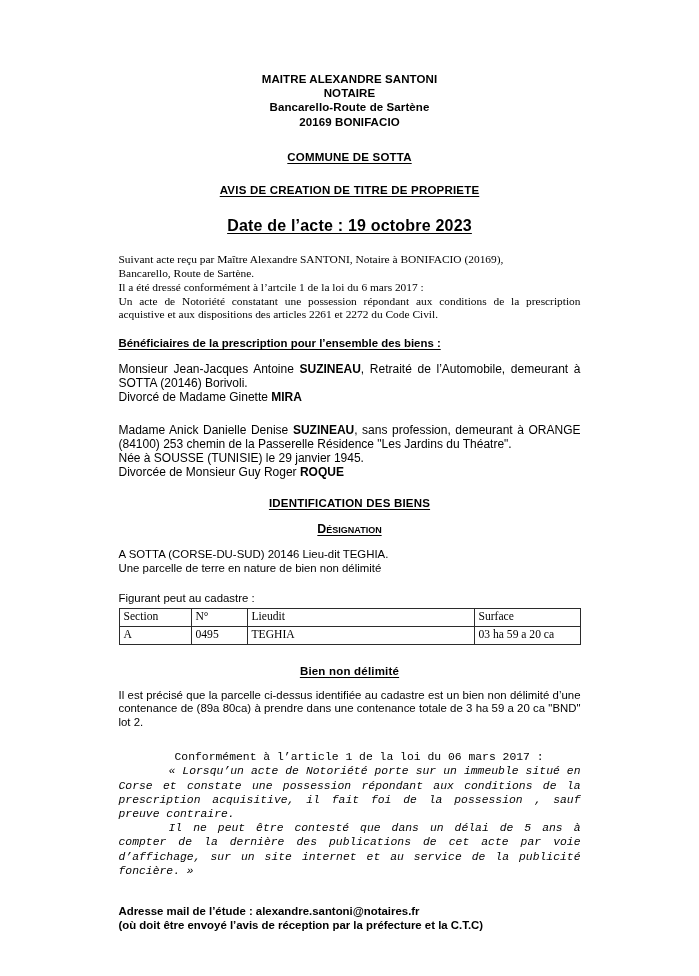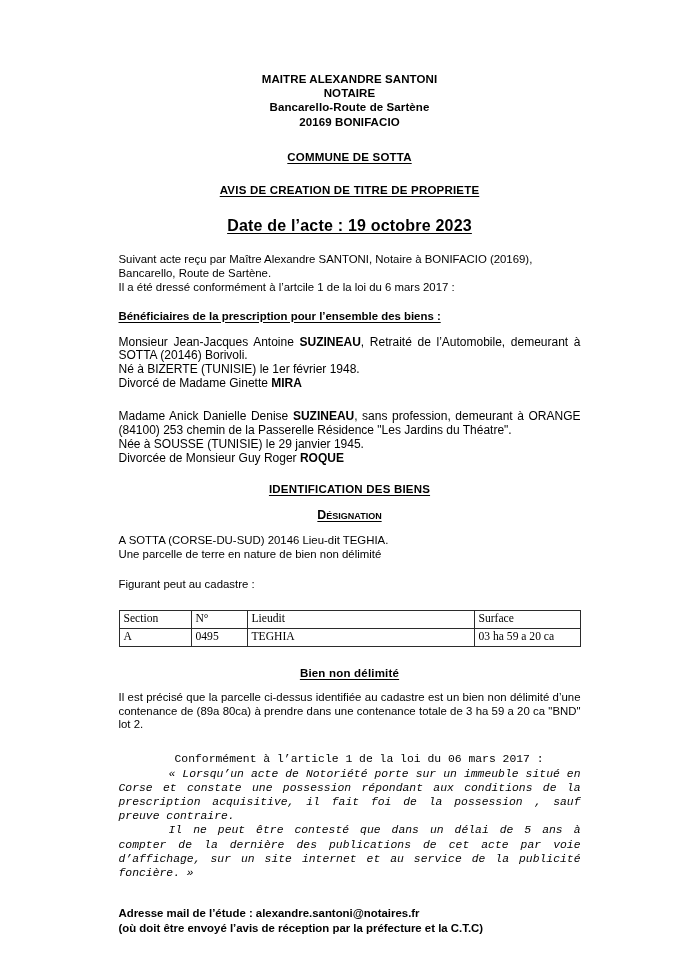--- a/index.html
+++ b/index.html
@@ -50,20 +50,21 @@
   }
   .h-commune { margin-top: 22px; }
   .h-avis    { margin-top: 21px; }
   .h-date    { margin-top: 21px; font-size: 16px; }
 
   
   .body-block {
     font-size: 11.4px;
     line-height: 13.9px;
     text-align: justify;
+    font-family: Liberation Serif, serif;
   }
   .p-intro { margin-top: 18px; }
   .p-intro .nojust { text-align: left; }
 
   .heading-left {
     font-weight: bold;
     font-size: 11.4px;
     margin-top: 15px;
   }
   .heading-left span {
@@ -94,21 +95,21 @@
   }
   .design-lines {
     margin-top: 12px;
     font-size: 11.4px;
     line-height: 13.9px;
   }
   .p-cadastre { margin-top: 16px; font-size: 11.4px; }
 
   
   table.cadastre {
-    margin-top: 20px;
+    margin-top: 4px;
     border-collapse: collapse;
     width: 462px;
     font-family: "Liberation Serif", serif;
     font-size: 11.6px;
     border: 1.6px solid #2b2b2b;
   }
   table.cadastre td {
     border: 0.8px solid #2b2b2b;
     padding: 1px 4px 2px 4px;
     line-height: 14px;
@@ -172,29 +173,29 @@
     </div>
 
     <div class="heading-center h-date">
       <span>Date de l’acte : 19 octobre 2023</span>
     </div>
 
     <div class="body-block p-intro">
       <div>Suivant acte reçu par Maître Alexandre SANTONI, Notaire à BONIFACIO (20169),</div>
       <div class="nojust">Bancarello, Route de Sartène.</div>
       <div class="nojust">Il a été dressé conformément à l’artcile 1 de la loi du 6 mars 2017 :</div>
+      <div>Un acte de Notoriété constatant une possession répondant aux conditions de la prescription acquistive et aux dispositions des articles 2261 et 2272 du Code Civil.</div>
     </div>
 
     <div class="heading-left">
       <span>Bénéficiaires de la prescription pour l’ensemble des biens :</span>
     </div>
 
     <div class="party">
       <div class="lead"><span>Monsieur Jean-Jacques Antoine </span><b>SUZINEAU</b><span>, Retraité de l’Automobile, demeurant à SOTTA (20146) Borivoli.</span></div>
-      <div class="cont">Né à BIZERTE (TUNISIE) le 1er février 1948.</div>
       <div class="cont"><span>Divorcé de Madame Ginette </span><b>MIRA</b></div>
     </div>
 
     <div class="party party-2">
       <div class="lead"><span>Madame Anick Danielle Denise </span><b>SUZINEAU</b><span>, sans profession, demeurant à ORANGE (84100) 253 chemin de la Passerelle Résidence "Les Jardins du Théatre".</span></div>
       <div class="cont">Née à SOUSSE (TUNISIE) le 29 janvier 1945.</div>
       <div class="cont"><span>Divorcée de Monsieur Guy Roger </span><b>ROQUE</b></div>
     </div>
 
     <div class="heading-center h-ident">

